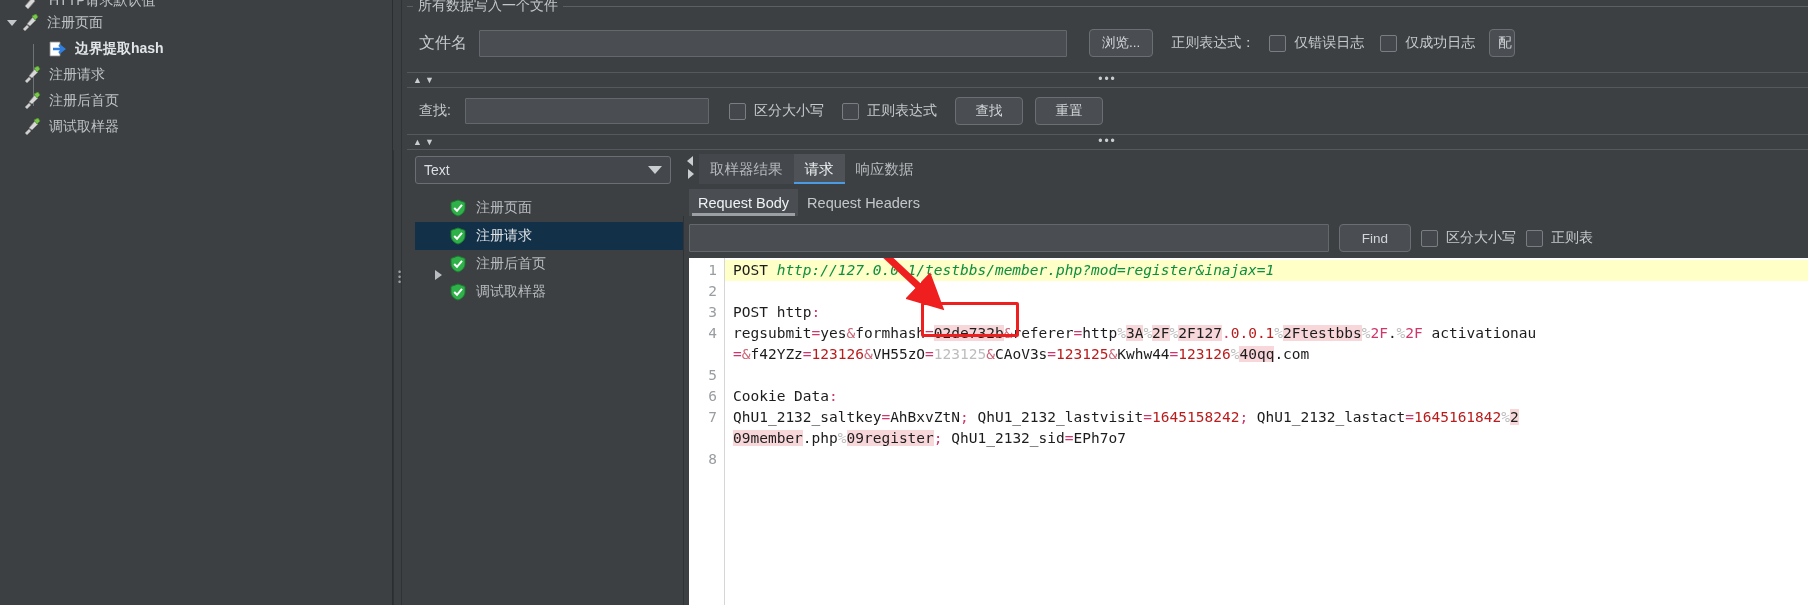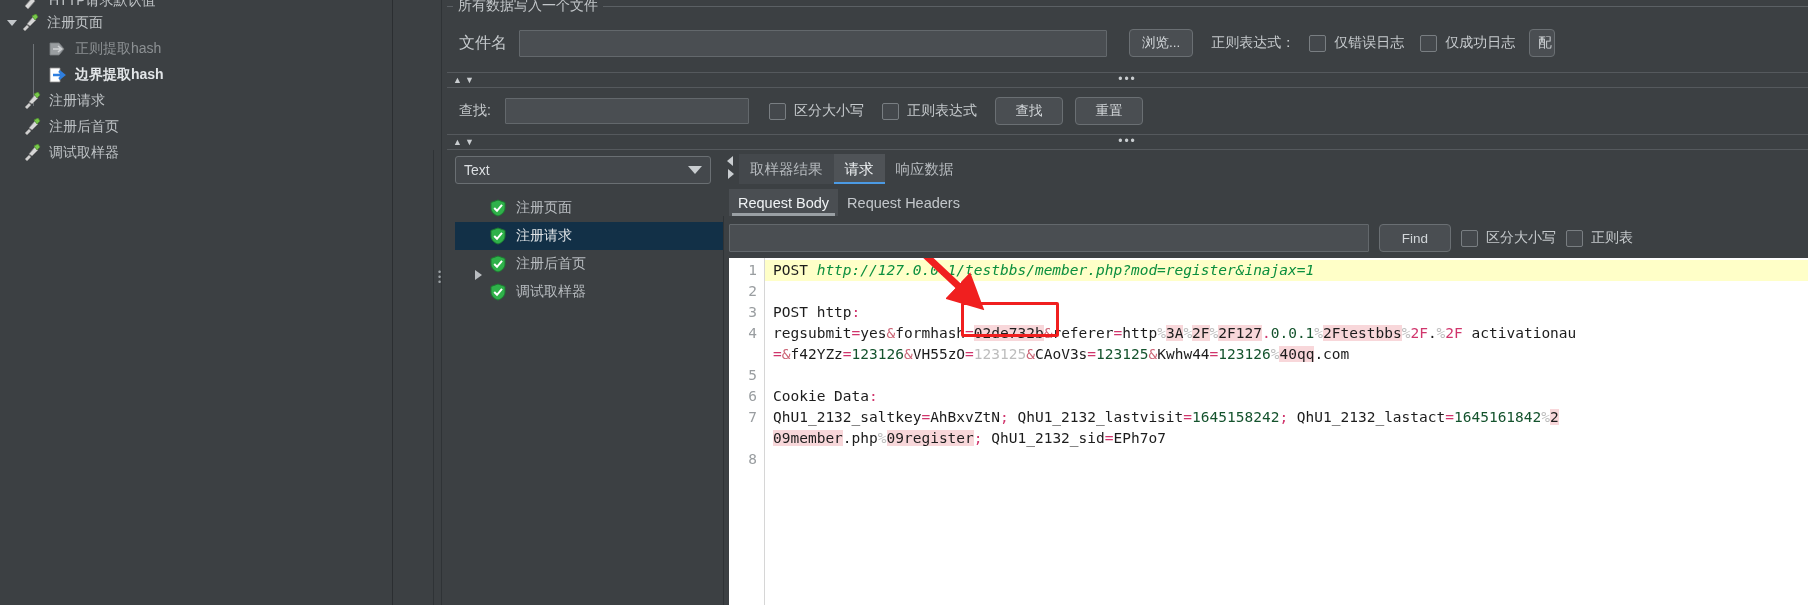--- a/index.html
+++ b/index.html
@@ -3,21 +3,21 @@
 <meta charset="utf-8">
 <style>
   html,body{margin:0;padding:0;}
   body{
     width:1808px;height:605px;overflow:hidden;
     background:#3c4043;
     font-family:"Liberation Sans","DejaVu Sans",sans-serif;
     font-size:13.5px;color:#c8cbcd;
     -webkit-font-smoothing:antialiased;
   }
-  .app{position:relative;width:1808px;height:605px;display:flex;gap:40px;}
+  .app{position:relative;width:1808px;height:605px;display:flex;}
 
   
   .tree-panel{
     width:392px;height:605px;background:#3c4043;
     border-right:1px solid #2b2e31;position:relative;overflow:hidden;
   }
   .tree-row{
     height:26px;display:flex;align-items:center;position:relative;
     white-space:nowrap;
   }
@@ -171,21 +171,21 @@
     width:36px;flex:0 0 36px;background:#ffffff;border-right:1px solid #d6d6d6;
     text-align:right;padding-right:7px;box-sizing:border-box;color:#999da0;
     padding-top:2px;
   }
   .gutter div{height:21px;line-height:21px;}
   .codearea{flex:1;position:relative;padding-top:2px;overflow:hidden;}
   .cline{height:21px;line-height:21px;white-space:pre;padding-left:8px;color:#1c1c1c;}
   .cline.hl{background:#ffffc8;}
   .k-url{color:#0b8f3e;font-style:italic;}
   .k-op{color:#d0356c;}
-  .k-num{color:#14532d;}
+  .k-num{color:#b91c1c;}
   .k-amp{color:#cc6677;}
   .k-plain{color:#1c1c1c;}
   .k-pink{background:#f8d7da;color:#1c1c1c;}
   .k-grey{color:#bdbdbd;}
 
   
   .redbox{
     position:absolute;border:3px solid #f01f1f;border-radius:2px;
     pointer-events:none;
   }
@@ -215,29 +215,20 @@
       <span class="ico">
         <svg width="20" height="18" viewBox="0 0 20 18">
           <path d="M3 15 L7 11 L9 13 L5 17 Z" fill="#cfcfcf" stroke="#8a8a8a" stroke-width="0.7"></path>
           <path d="M7 10 L13 3 L16 6 L10 12 Z" fill="#d7d7d7" stroke="#8a8a8a" stroke-width="0.7"></path>
           <path d="M12 2 L16 0 L18 3 L15 6 Z" fill="#77c94a" stroke="#4e8a2c" stroke-width="0.7"></path>
         </svg>
       </span>
       <span class="lbl">注册页面</span>
     </div>
 
-    <div class="tree-row ind1">
-      <span class="ico">
-        <svg width="20" height="18" viewBox="0 0 20 18">
-          <path d="M2 3 h9 l5 6 l-5 6 H2 Z" fill="#9a9ea1" stroke="#7a7e81" stroke-width="0.8"></path>
-          <path d="M5 9 h7 M10 6 l3.5 3 l-3.5 3" fill="none" stroke="#cfd2d4" stroke-width="1.6"></path>
-        </svg>
-      </span>
-      <span class="lbl" style="color:#8d9194;">正则提取hash</span>
-    </div>
 
     <div class="tree-row ind1">
       <span class="ico">
         <svg width="20" height="18" viewBox="0 0 20 18">
           <path d="M2 2 h10 v14 H2 Z" fill="#ffffff" stroke="#8a8a8a" stroke-width="0.8"></path>
           <path d="M5 9 h9 M11 5 l5 4 l-5 4" fill="none" stroke="#2f7fe0" stroke-width="2.4"></path>
         </svg>
       </span>
       <span class="lbl" style="color:#e2e5e8;font-weight:bold;">边界提取hash</span>
     </div>

